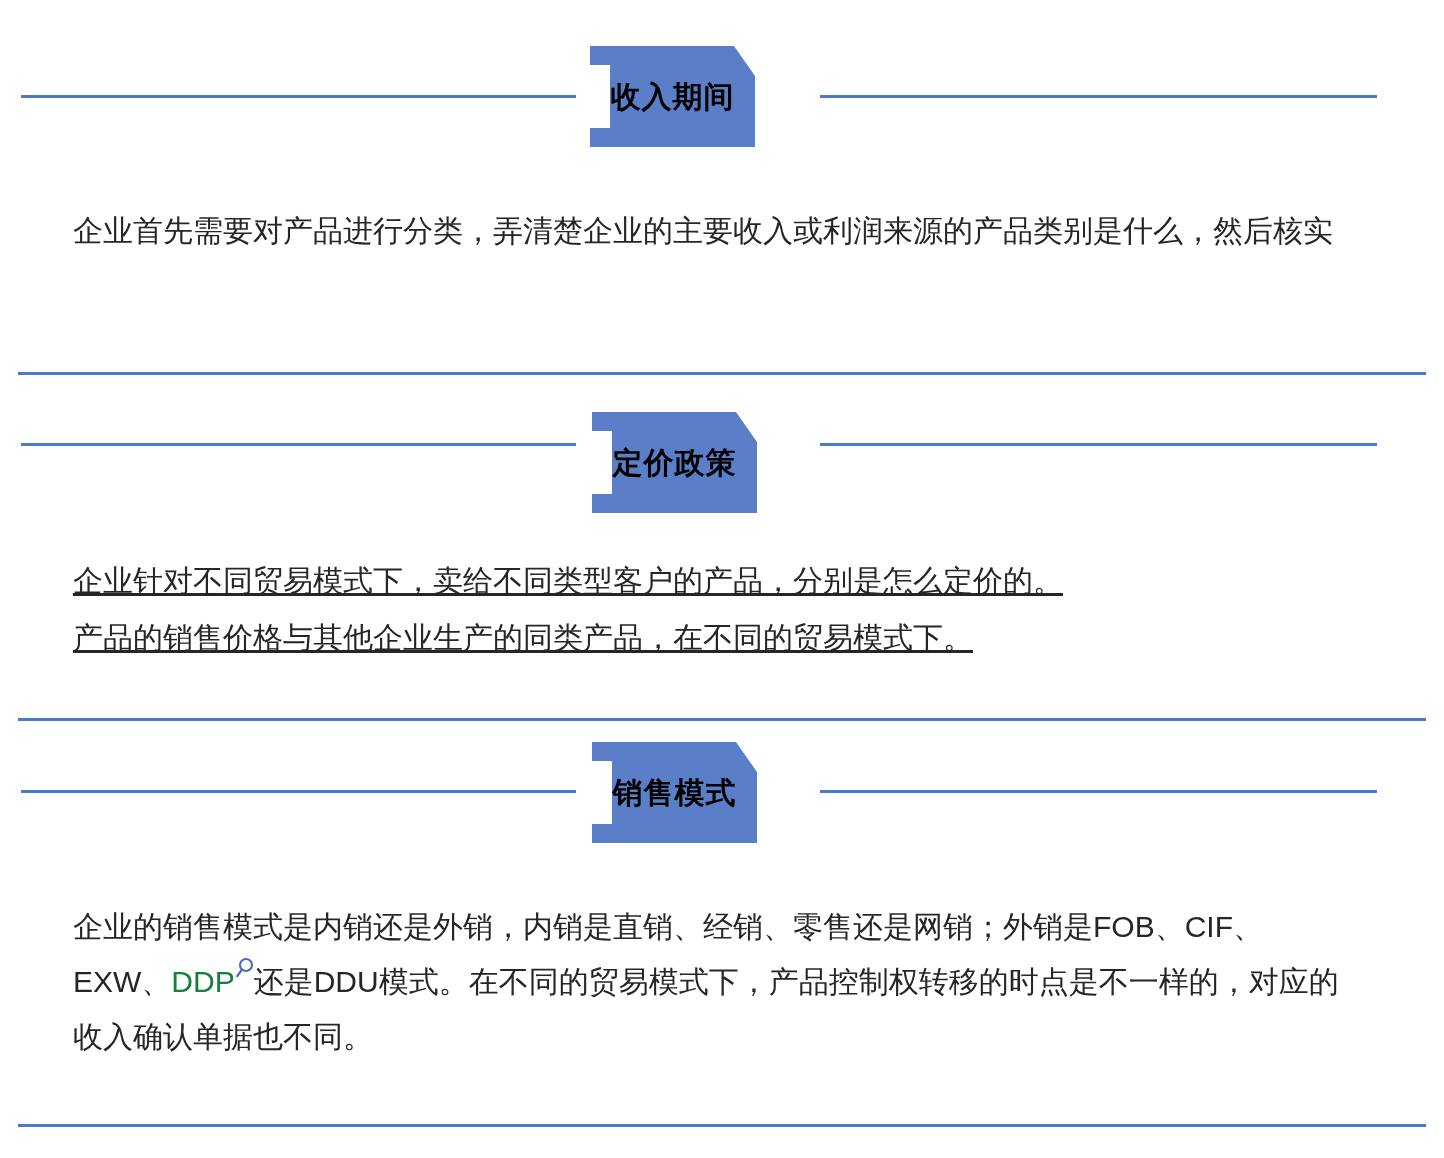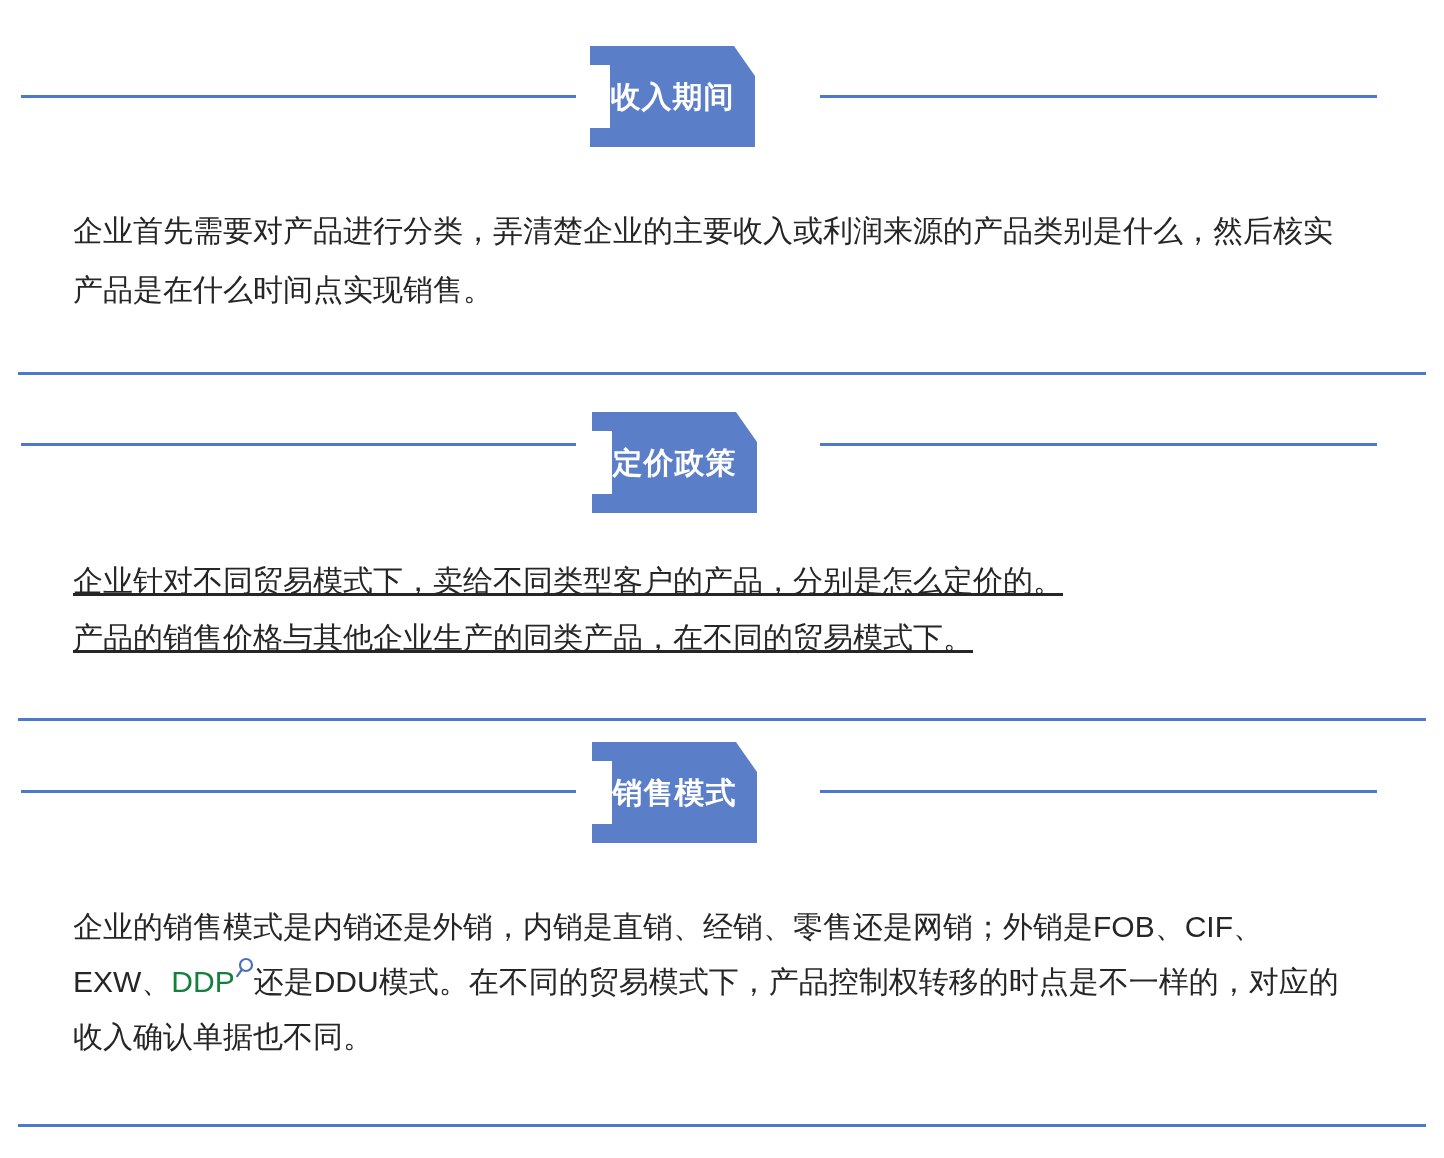--- a/index.html
+++ b/index.html
@@ -32,21 +32,21 @@
     background: #4A7AC9;
   }
   
   .badge {
     position: absolute;
     width: 165px;
     height: 101px;
     background: #5B7EC9;
     clip-path: polygon(0 0, 144px 0, 165px 30px, 165px 101px, 0 101px,
                        0 82px, 20px 82px, 20px 19px, 0 19px);
-    color: #ffffff;
+    color: #000000;
     font-size: 30px;
     font-weight: bold;
     line-height: 101px;
     text-align: center;
     letter-spacing: 1px;
   }
   .para {
     position: absolute;
     left: 73px;
     width: 1300px;
@@ -72,21 +72,20 @@
 <body>
 
 <div class="page">
 
   <div class="hline left" style="top:95px"></div>
   <div class="hline right" style="top:95px"></div>
   <div class="badge" style="left:590px; top:46px">收入期间</div>
 
   <div class="para para1" style="top:201px">
     <div class="pline">企业首先需要对产品进行分类，弄清楚企业的主要收入或利润来源的产品类别是什么，然后核实</div>
-    <div class="pline">产品是在什么时间点实现销售。</div>
   </div>
 
   <div class="divider" style="top:372px"></div>
 
   <div class="hline left" style="top:443px"></div>
   <div class="hline right" style="top:443px"></div>
   <div class="badge" style="left:592px; top:412px">定价政策</div>
 
   <div class="para para2" style="top:552px">
     <div class="pline">企业针对不同贸易模式下，卖给不同类型客户的产品，分别是怎么定价的。</div>

